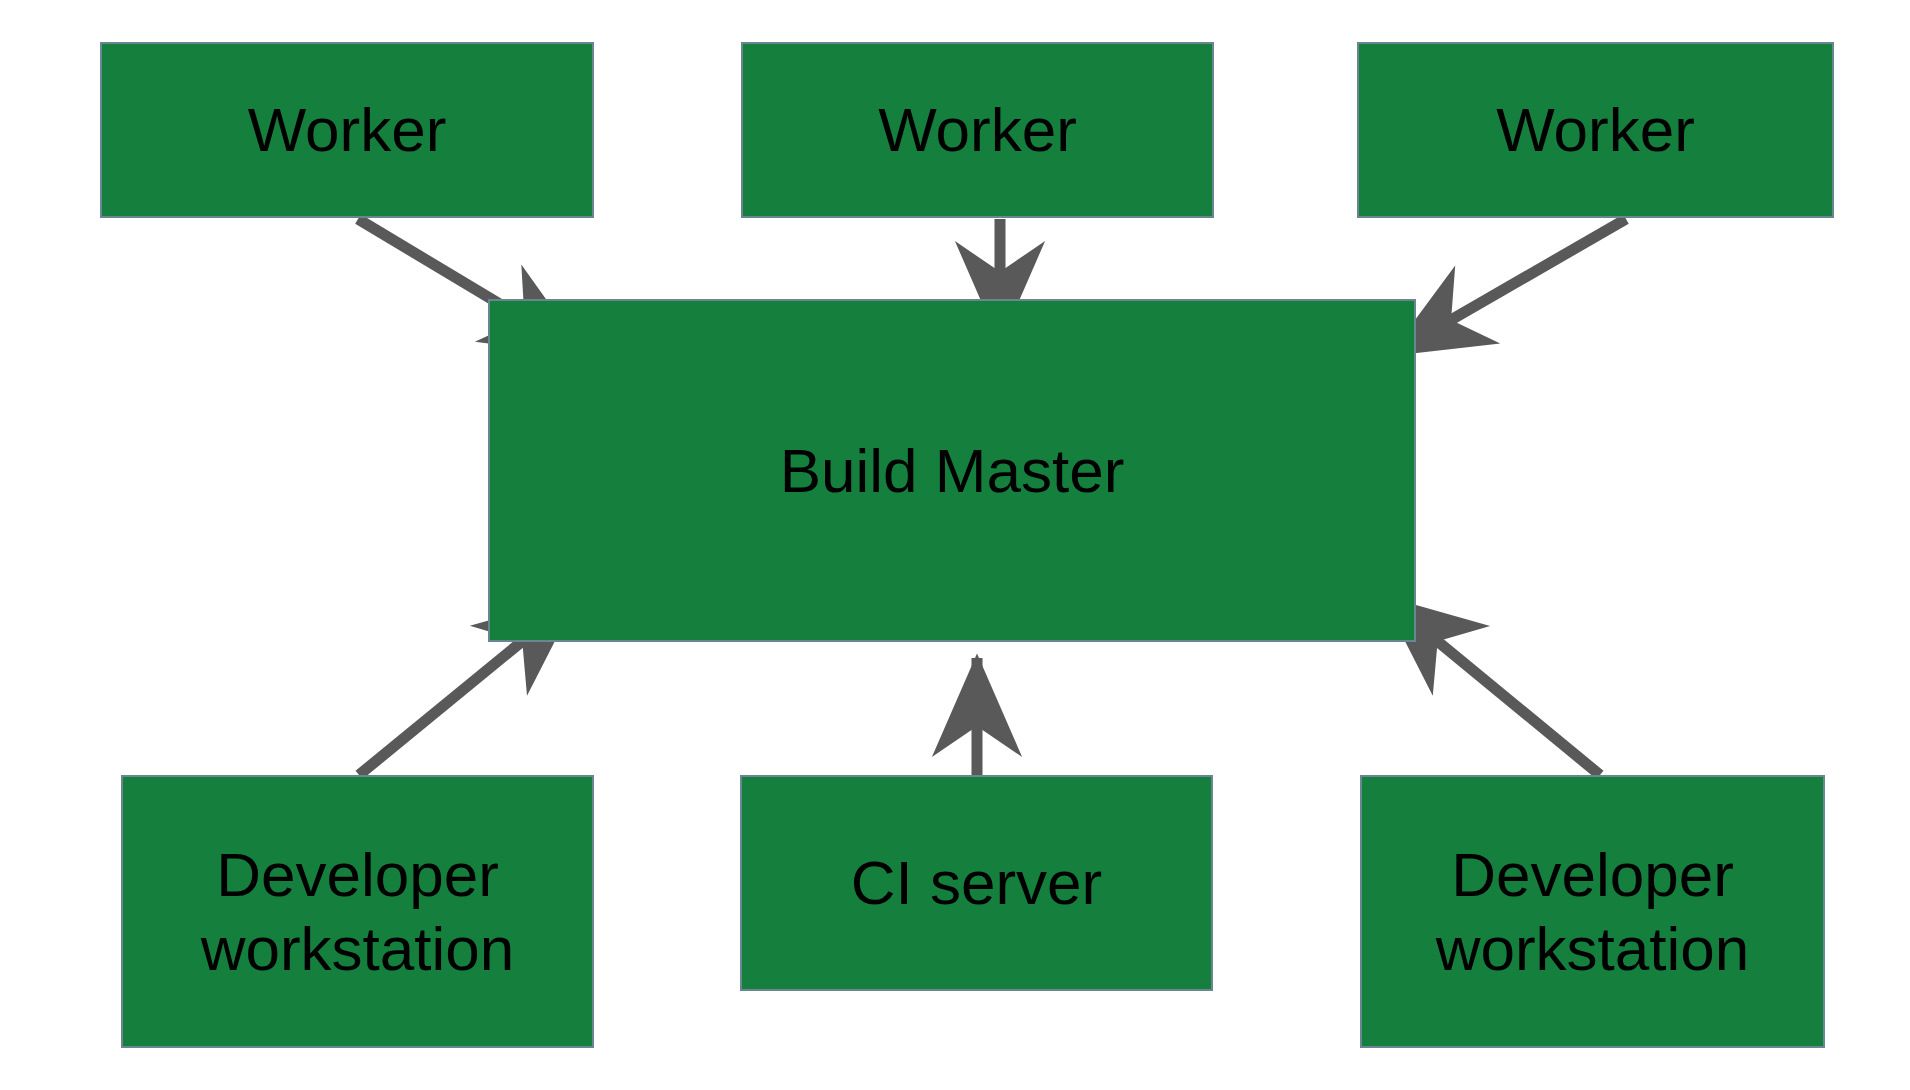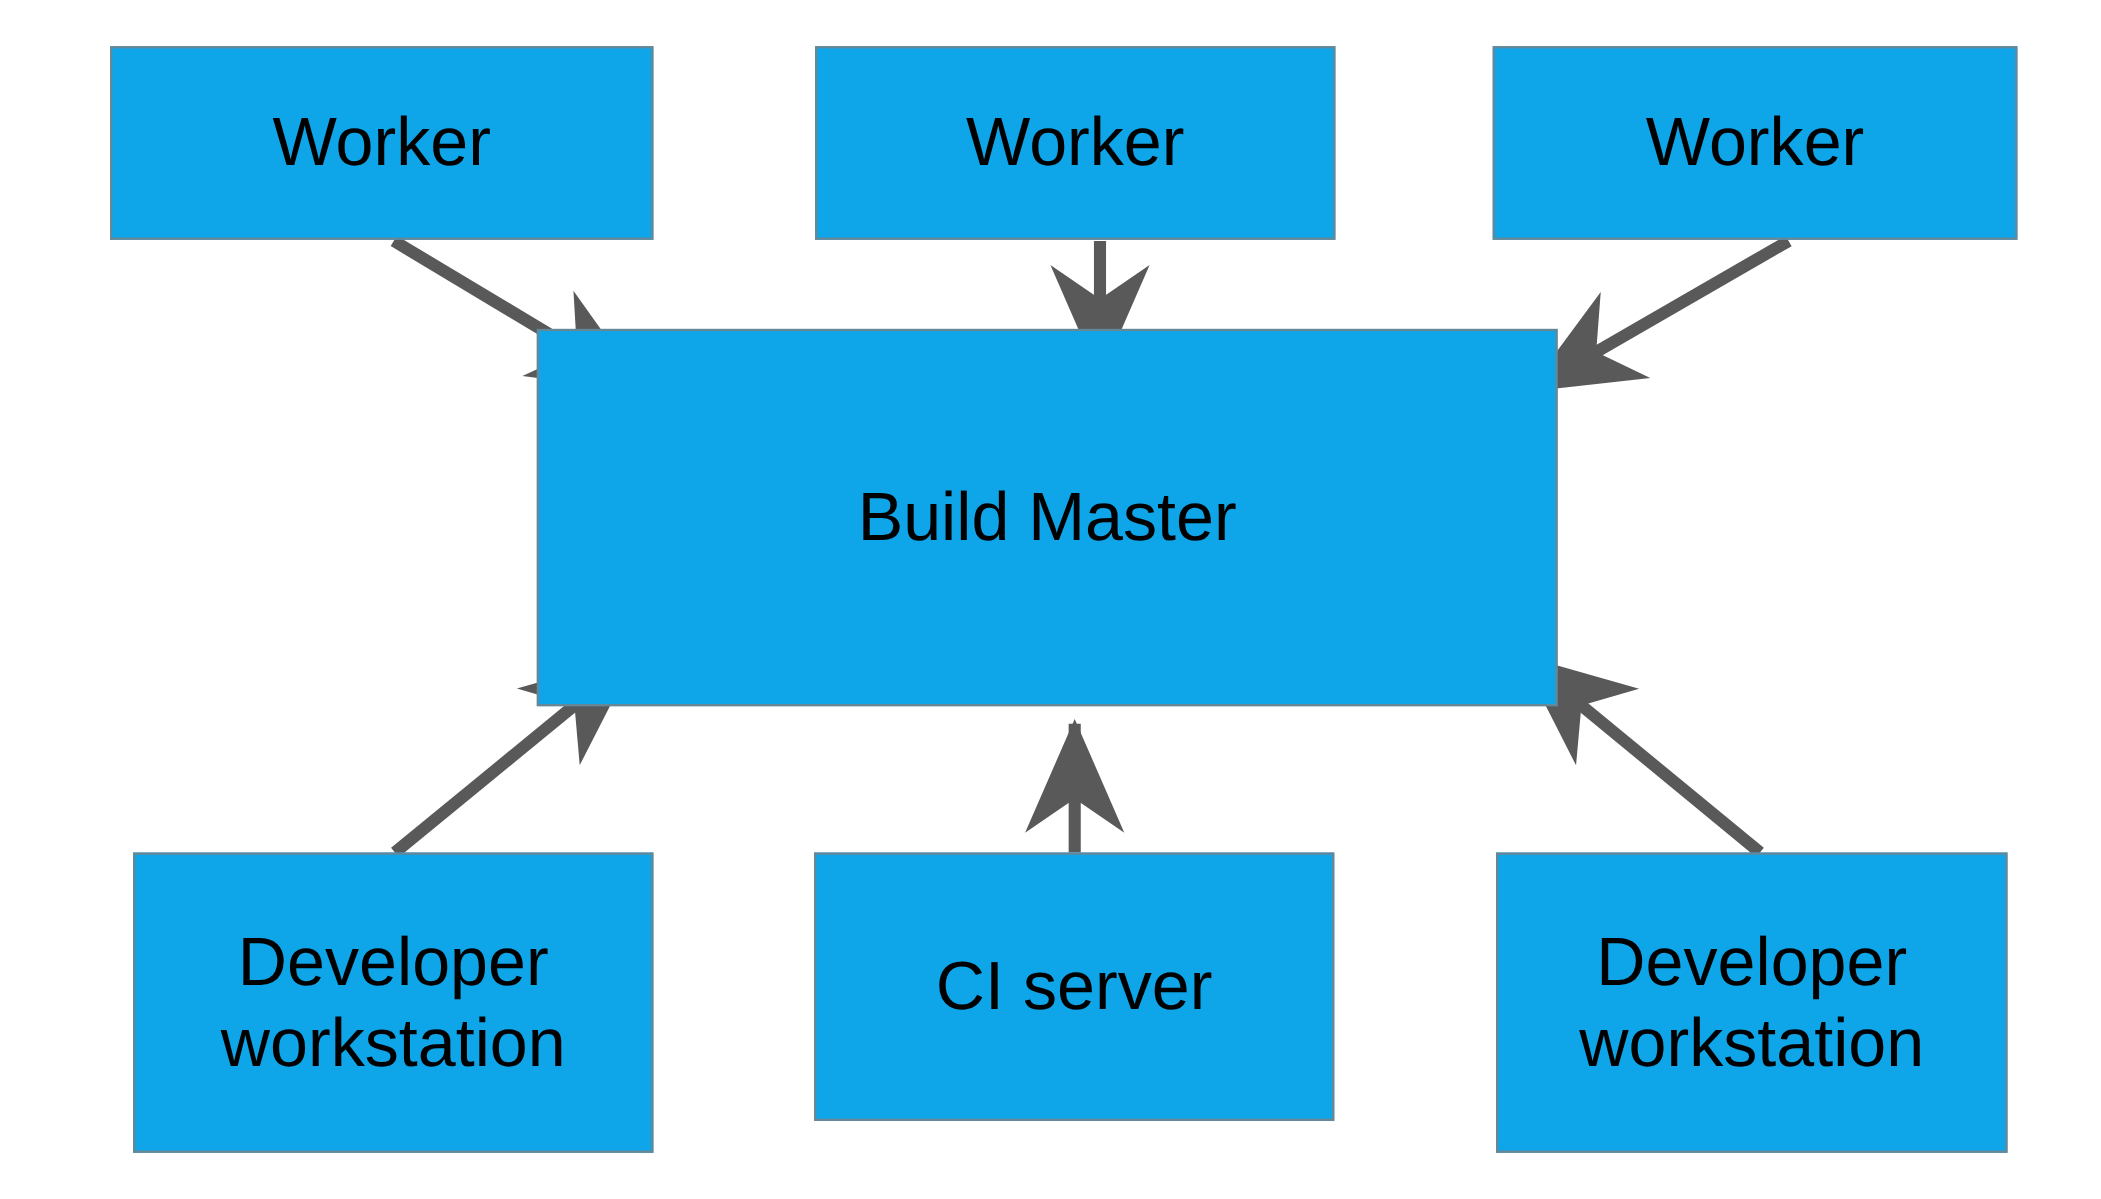--- a/index.html
+++ b/index.html
@@ -14,21 +14,21 @@
   #canvas {
     position: relative;
     width: 1910px;
     height: 1090px;
     background: #ffffff;
     overflow: hidden;
   }
   .node {
     position: absolute;
     box-sizing: border-box;
-    background: #0ea5e9;
+    background: #15803d;
     border: 2px solid #6b8693;
     display: flex;
     align-items: center;
     text-align: center;
     color: #000000;
     line-height: 1.18;
     white-space: pre-line;
   }
   .node-label {
     display: block;
@@ -40,21 +40,21 @@
   
   #node-worker-1 { left: 100px;  top: 42px;  width: 494px; height: 176px; font-size: 62px; }
   #node-worker-2 { left: 741px;  top: 42px;  width: 473px; height: 176px; font-size: 62px; }
   #node-worker-3 { left: 1357px; top: 42px;  width: 477px; height: 176px; font-size: 62px; }
 
   
   #node-build-master { left: 488px; top: 299px; width: 928px; height: 343px; font-size: 62px; }
 
   
   #node-dev-ws-1 { left: 121px;  top: 775px; width: 473px; height: 273px; font-size: 62px; }
-  #node-ci-server { left: 740px; top: 775px; width: 473px; height: 244px; font-size: 62px; }
+  #node-ci-server { left: 740px; top: 775px; width: 473px; height: 216px; font-size: 62px; }
   #node-dev-ws-2 { left: 1360px; top: 775px; width: 465px; height: 273px; font-size: 62px; }
 
   #edges {
     position: absolute;
     left: 0;
     top: 0;
     width: 1910px;
     height: 1090px;
     pointer-events: none;
   }

